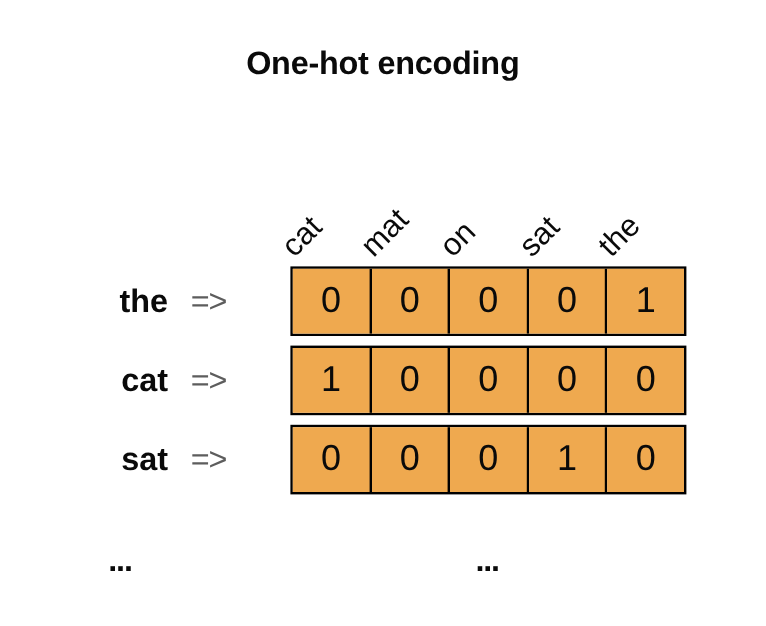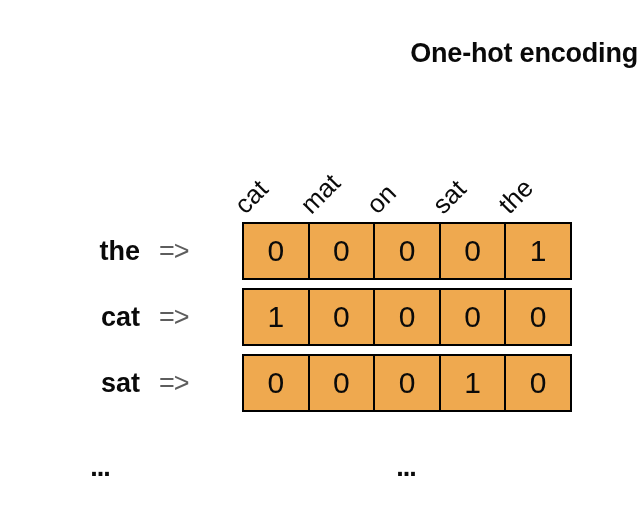--- a/index.html
+++ b/index.html
@@ -22,21 +22,21 @@
     width: 638px;
     height: 522px;
   }
 
   
   #title {
     position: absolute;
     left: 0;
     top: 38px;
     width: 638px;
-    text-align: right;
+    text-align: center;
     font-size: 27px;
     font-weight: bold;
     color: #0a0a0a;
     letter-spacing: -0.2px;
     white-space: nowrap;
   }
 
   
   #col-headers {
     position: absolute;

